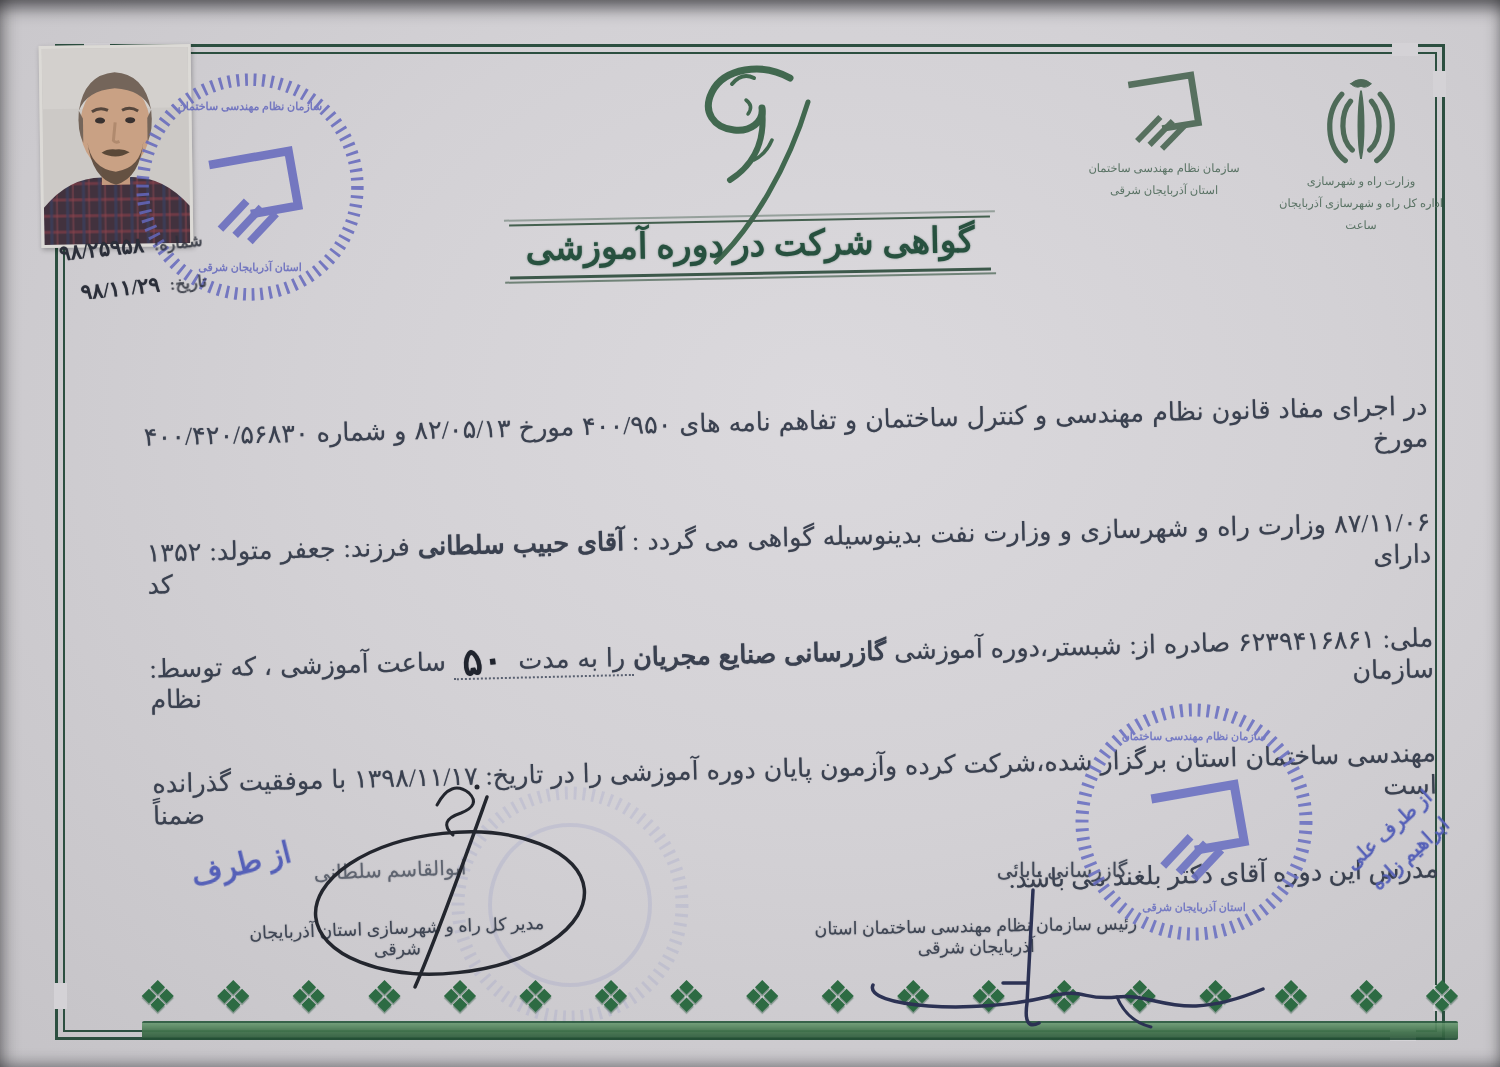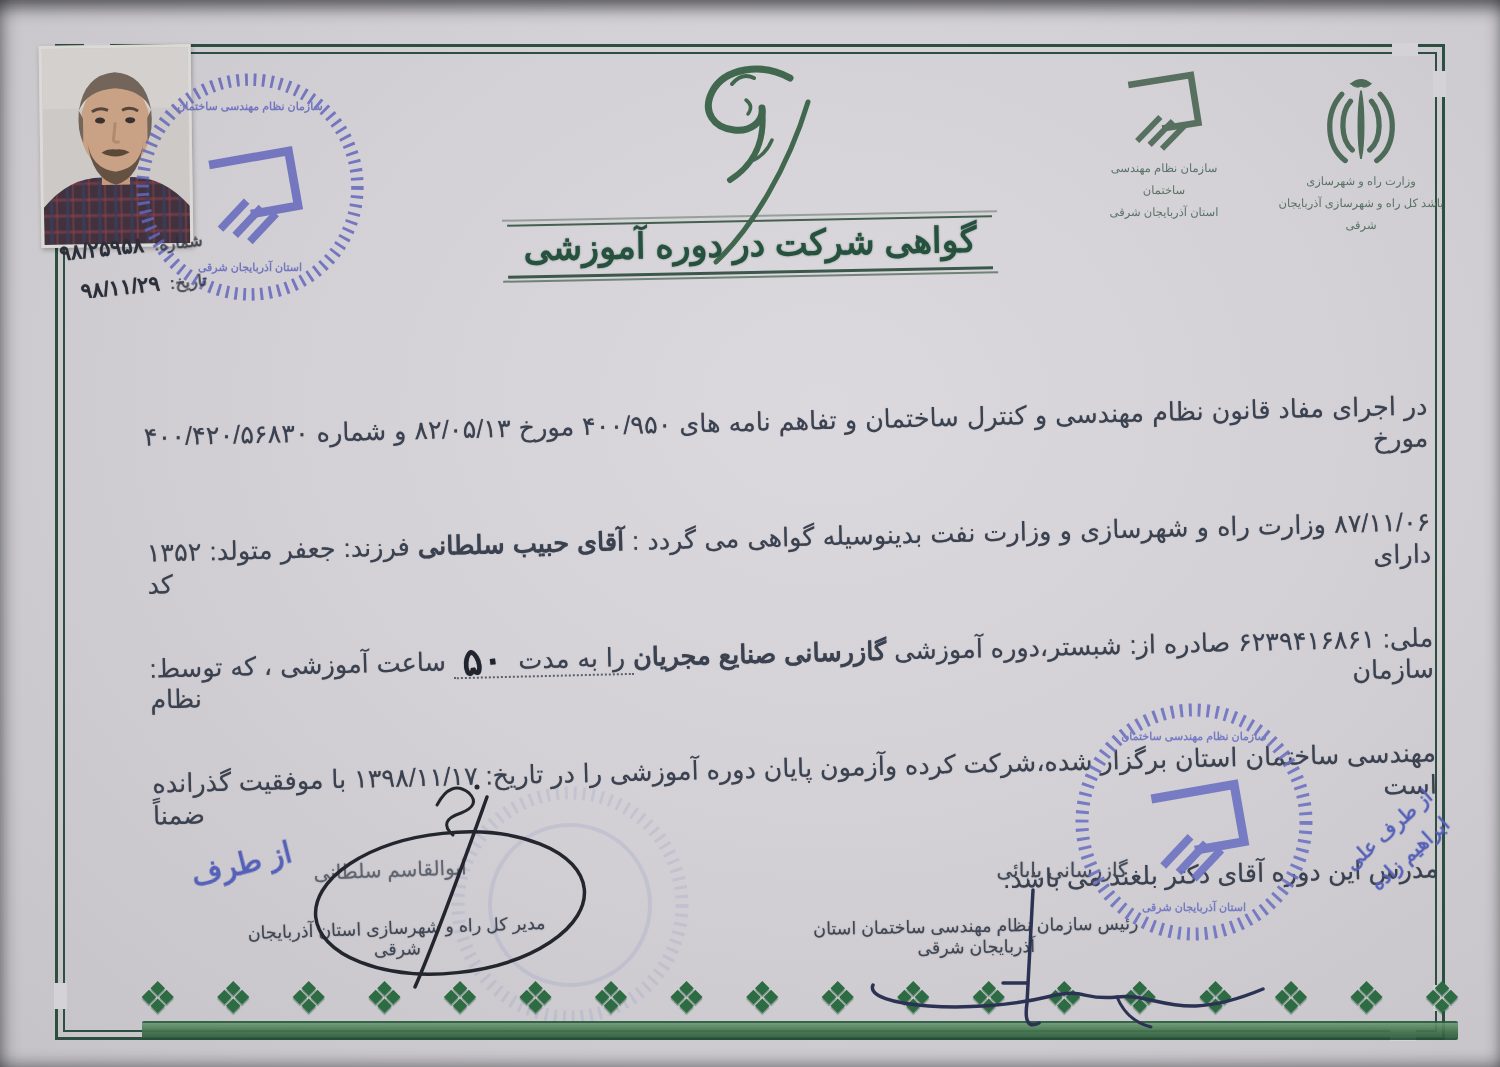--- a/index.html
+++ b/index.html
@@ -1,18 +1,18 @@
 <!DOCTYPE html>
 <html lang="fa" style="--paper: #d3d1d5; --frame: #2c4f40; --title: #27513f; --ink: #3a4150; --stamp: #6a70c2; --ornament: #2d6b43;"><head>
 <meta charset="utf-8">
 <style>
   html,body{margin:0;padding:0;background:#888;}
   #certificate{
     position:relative;width:1500px;height:1067px;overflow:hidden;
-    font-family:Liberation Sans, sans-serif;
+    font-family:Liberation Serif, serif;
     background:radial-gradient(ellipse at 55% 38%, #dbd9dd 0%, #d3d1d5 45%, #c5c3c7 100%);
     box-shadow:inset 0 18px 16px -10px rgba(28,28,32,.65),
                inset 16px 0 16px -12px rgba(28,28,32,.45),
                inset -14px 0 14px -12px rgba(28,28,32,.35),
                inset 0 -16px 14px -12px rgba(28,28,32,.40);
   }
   
   .frame{position:absolute;left:55px;top:44px;right:55px;bottom:27px;border:3px solid var(--frame,#2c4f40);}
   .frame-inner{position:absolute;inset:5px;border:2px solid var(--frame,#2c4f40);}
   .notch{position:absolute;background:#d4d2d6;}
@@ -187,21 +187,21 @@
         <path d="M50,18 C46,40 46,78 50,96 C54,78 54,40 50,18 Z" fill="currentColor" stroke-width="2"></path>
         <path d="M38,30 C26,44 26,74 40,86" stroke-width="6"></path>
         <path d="M62,30 C74,44 74,74 60,86" stroke-width="6"></path>
         <path d="M28,22 C8,44 10,82 32,98" stroke-width="6"></path>
         <path d="M72,22 C92,44 90,82 68,98" stroke-width="6"></path>
         <path d="M38,10 q12,-10 24,0 q-6,6 -12,3 q-6,3 -12,-3 Z" fill="currentColor" stroke-width="1"></path>
       </g>
     </svg>
     <div class="logo-caption">
       <div>وزارت راه و شهرسازی</div>
-      <div>باشد کل راه و شهرسازی آذربایجان شرقی</div>
+      <div>اداره کل راه و شهرسازی آذربایجان ساعت</div>
     </div>
   </div>
 
   <div class="body-text" dir="rtl">
     <div class="line">در اجرای مفاد قانون نظام مهندسی و کنترل ساختمان و تفاهم نامه های ۴۰۰/۹۵۰ مورخ ۸۲/۰۵/۱۳ و شماره ۴۰۰/۴۲۰/۵۶۸۳۰ مورخ</div>
     <div class="line"><span>۸۷/۱۱/۰۶ وزارت راه و شهرسازی و وزارت نفت بدینوسیله گواهی می گردد : </span><span class="bold">آقای حبیب سلطانی</span><span> فرزند: جعفر متولد: ۱۳۵۲ دارای کد</span></div>
     <div class="line"><span>ملی: ۶۲۳۹۴۱۶۸۶۱ صادره از: شبستر،دوره آموزشی </span><span class="bold">گازرسانی صنایع مجریان</span><span class="dotted"><span> را به مدت </span><span class="hours">۵۰</span></span><span> ساعت آموزشی ، که توسط: سازمان نظام</span></div>
     <div class="line">مهندسی ساختمان استان برگزار شده،شرکت کرده وآزمون پایان دوره آموزشی را در تاریخ: ۱۳۹۸/۱۱/۱۷ با موفقیت گذرانده است ضمناً</div>
     <div class="line last">مدرس این دوره آقای دکتر بلغند می باشد.</div>
   </div>

